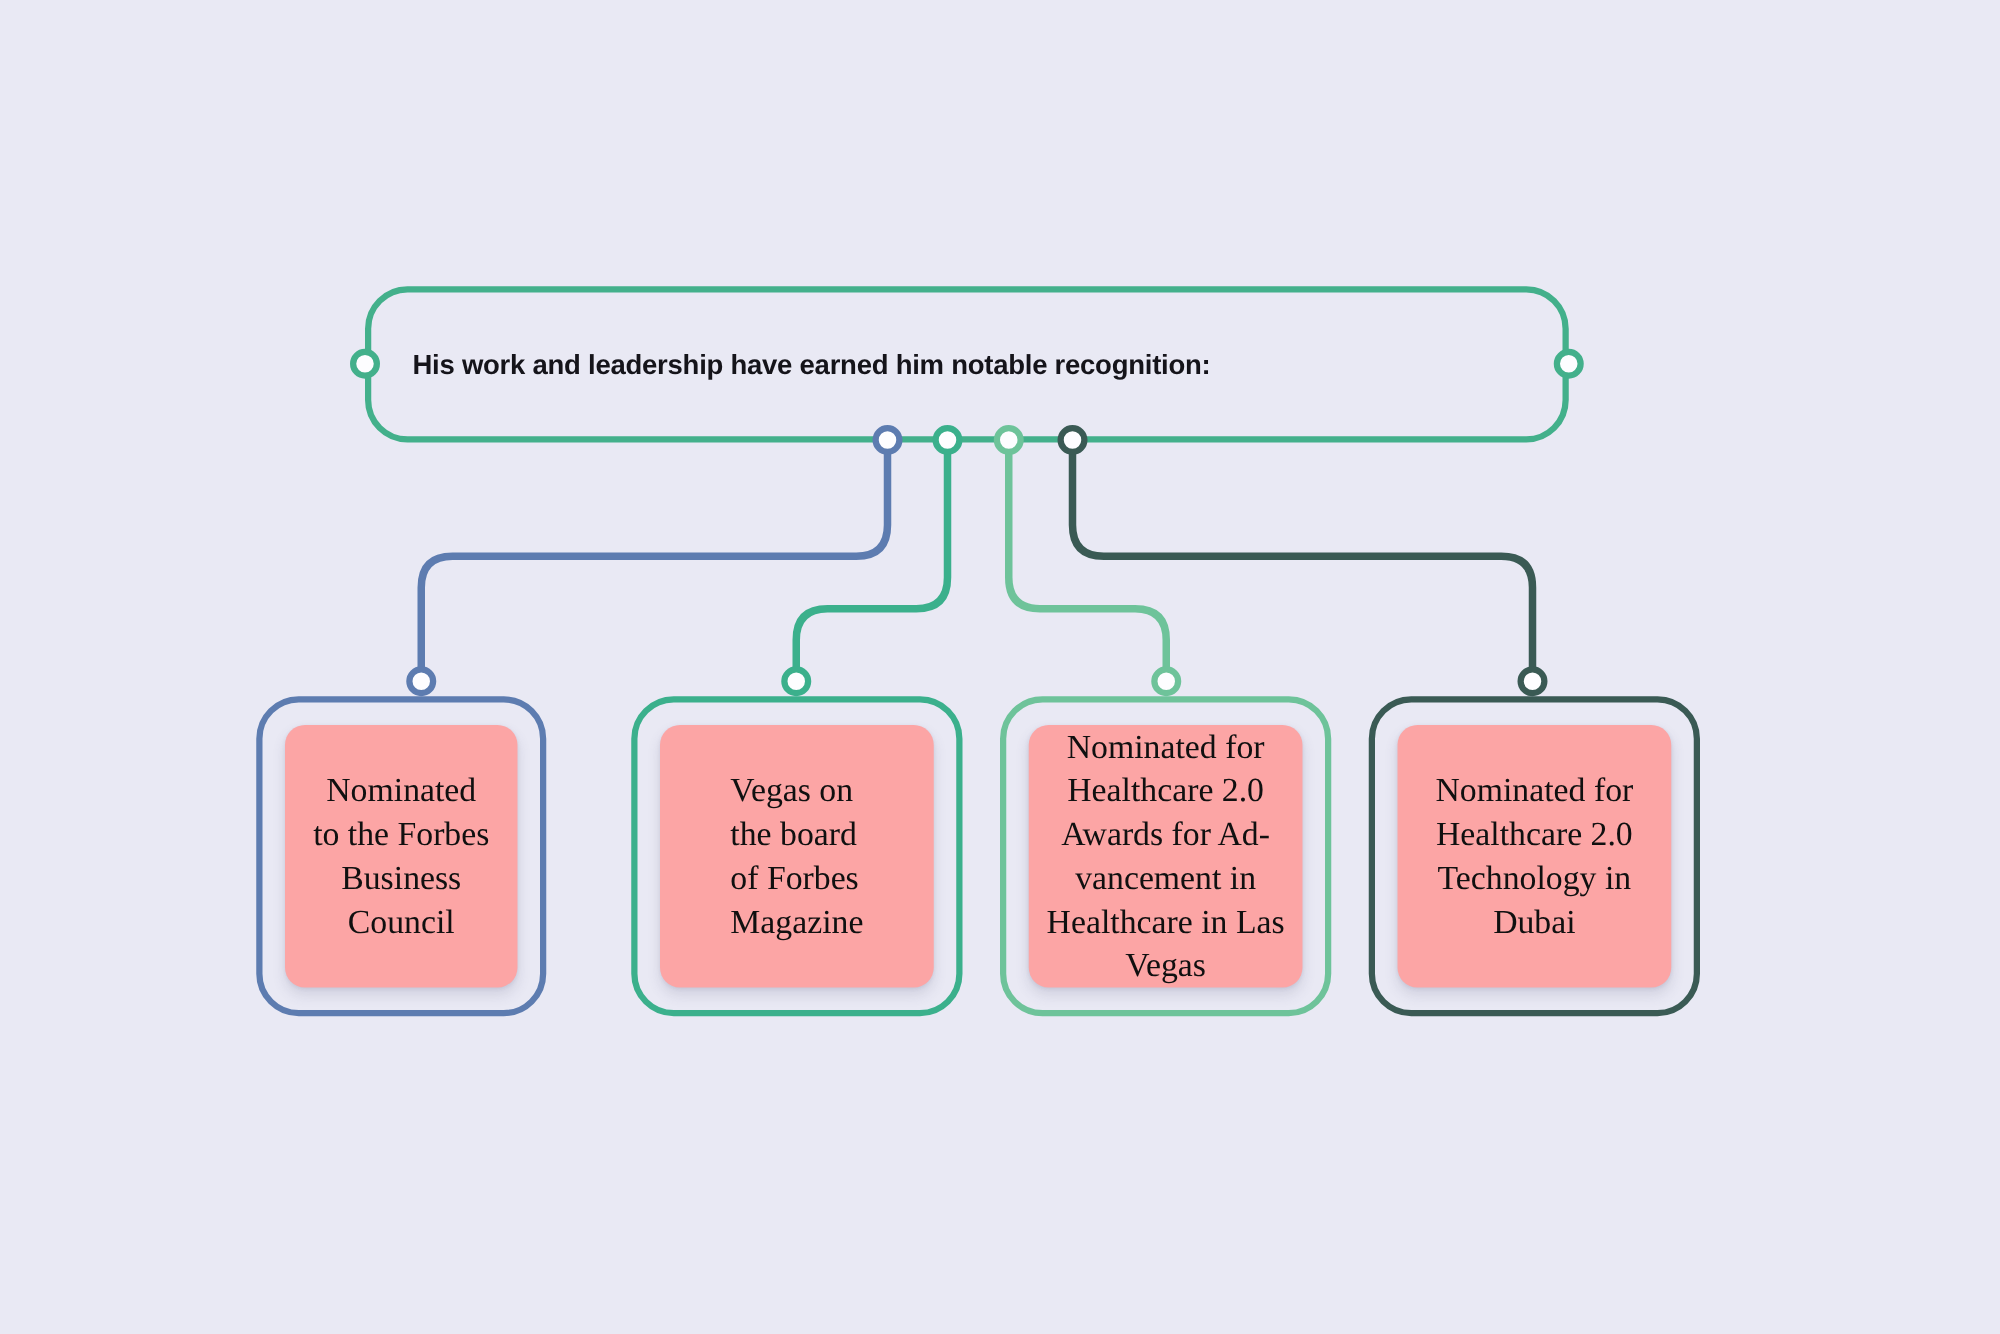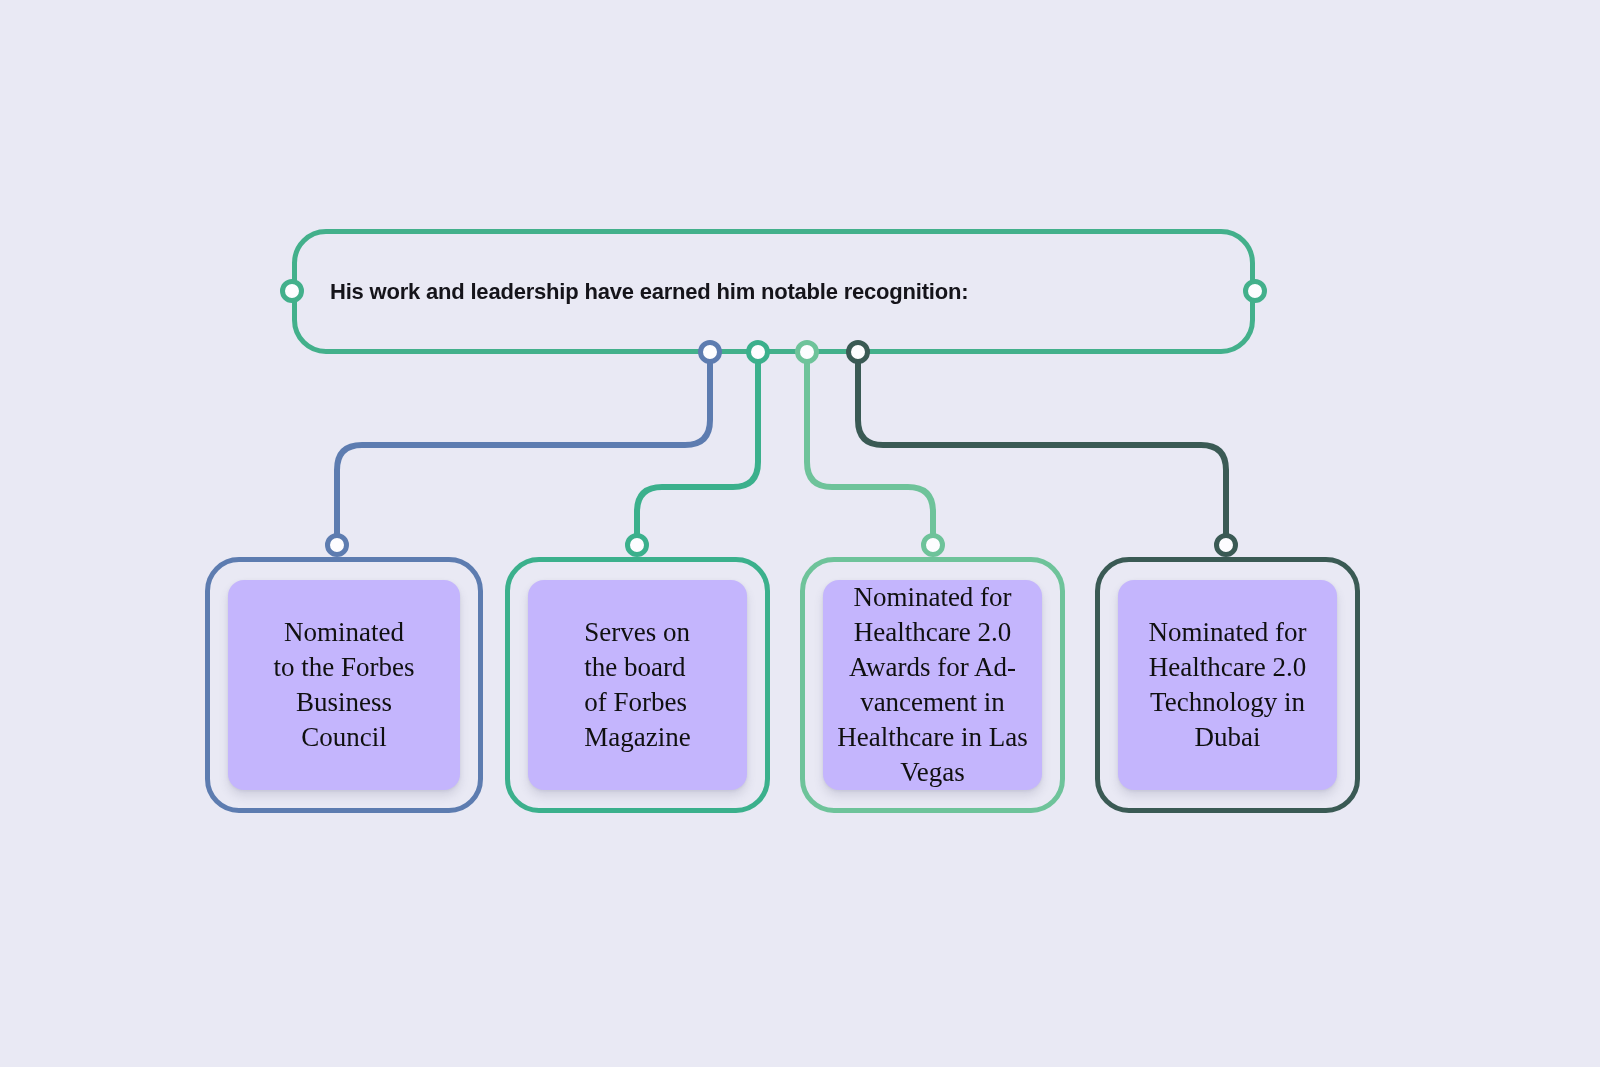--- a/index.html
+++ b/index.html
@@ -75,21 +75,21 @@
     border: 5px solid #43b08b;
     border-radius: 34px;
     background: transparent;
   }
   .card-inner {
     position: absolute;
     left: 18px;
     top: 18px;
     right: 18px;
     bottom: 18px;
-    background: #c4b5fd;
+    background: #fca5a5;
     border-radius: 16px;
     box-shadow: 0 6px 10px rgba(80, 80, 120, 0.16),
                 0 1px 3px rgba(80, 80, 120, 0.10);
     display: flex;
     align-items: center;
     justify-content: center;
     overflow: hidden;
   }
   .card-text {
     font-family: "Liberation Serif", serif;
@@ -124,33 +124,33 @@
   <div class="header-title">His work and leadership have earned him notable recognition:</div>
 
   <div class="dot" style="left:280px; top:279px; border-color:#43b08b;"></div>
   <div class="dot" style="left:1243px; top:279px; border-color:#43b08b;"></div>
 
   <div class="dot" style="left:698px; top:340px; border-color:#5d7cb0;"></div>
   <div class="dot" style="left:746px; top:340px; border-color:#3bb08c;"></div>
   <div class="dot" style="left:795px; top:340px; border-color:#6ec39a;"></div>
   <div class="dot" style="left:846px; top:340px; border-color:#3a5a54;"></div>
 
-  <div class="card" style="left:205px; top:557px; width:278px; height:256px; border-color:#5d7cb0;">
+  <div class="card" style="left:205px; top:557px; width:232px; height:256px; border-color:#5d7cb0;">
     <div class="card-inner">
       <div class="card-text">Nominated
 to the Forbes
 Business
 Council</div>
     </div>
   </div>
   <div class="dot" style="left:325px; top:533px; border-color:#5d7cb0;"></div>
 
   <div class="card" style="left:505px; top:557px; width:265px; height:256px; border-color:#3bb08c;">
     <div class="card-inner">
-      <div class="card-text left-block">Serves on
+      <div class="card-text left-block">Vegas on
 the board
 of Forbes
 Magazine</div>
     </div>
   </div>
   <div class="dot" style="left:625px; top:533px; border-color:#3bb08c;"></div>
 
   <div class="card" style="left:800px; top:557px; width:265px; height:256px; border-color:#6ec39a;">
     <div class="card-inner">
       <div class="card-text">Nominated for

